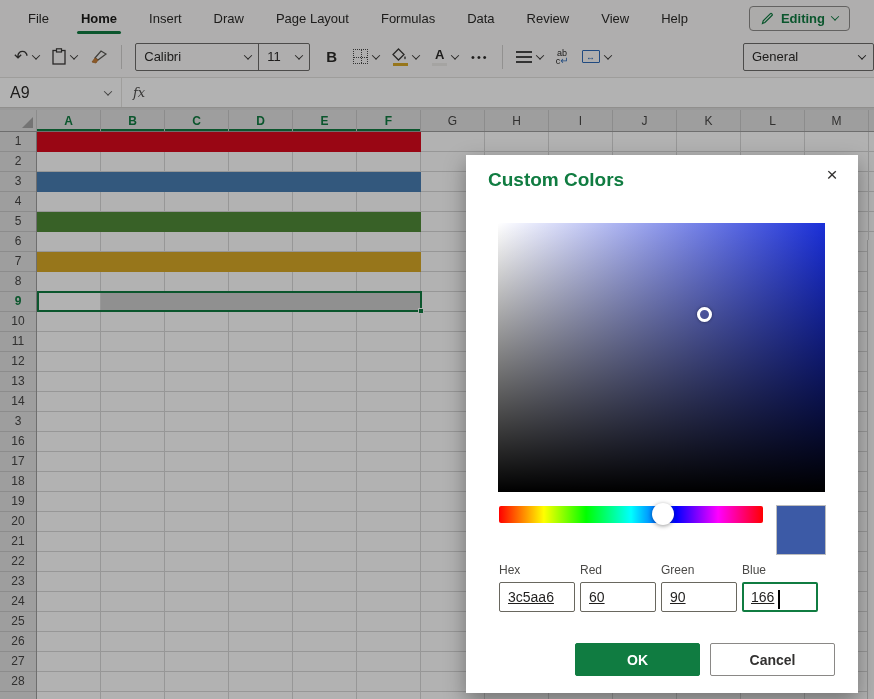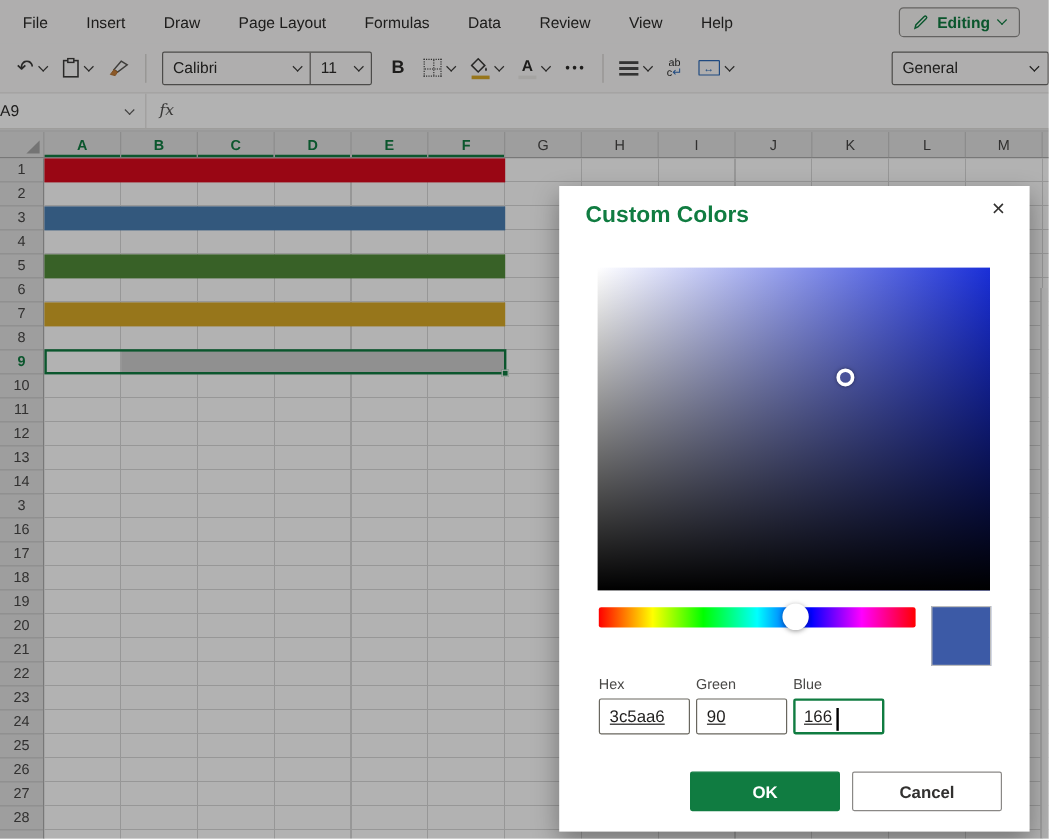--- a/index.html
+++ b/index.html
@@ -1,21 +1,21 @@
 <!DOCTYPE html>
 <html style="--accent: #107C41; --selshade: #CECECE;"><head>
 <meta charset="utf-8">
 <style>
   * { margin:0; padding:0; box-sizing:border-box; }
   html,body { width:874px; height:699px; }
   body { font-family:"Liberation Sans", sans-serif; position:relative; overflow:hidden; background:#fff; }
   #app { position:absolute; inset:0; }
 
   
-  .tabbar { height:36px; background:#FBFAF9; display:flex; align-items:center; padding-left:3px; position:relative; }
+  .tabbar { height:36px; background:#FBFAF9; display:flex; align-items:center; padding-left:12px; position:relative; }
   .tab { position:relative; height:36px; display:flex; align-items:center; padding:0 16px; font-size:13px; color:#2b2a29; cursor:default; }
   .tab.active { font-weight:bold; color:#1b1a19; }
   .tab.active::after { content:""; position:absolute; left:12px; right:12px; bottom:2px; height:3px; background:var(--accent); border-radius:2px; }
   .editing-btn { margin-left:auto; margin-right:24px; display:flex; align-items:center; gap:7px; border:1px solid #8f8d8b; border-radius:4px; background:#f6f5f4; padding:4px 11px; color:var(--accent); font-size:13px; font-weight:bold; }
   .chev { display:inline-block; width:6px; height:6px; border-right:1.5px solid currentColor; border-bottom:1.5px solid currentColor; transform:rotate(45deg) translate(-1px,-1px); }
 
   
   .toolbar { height:42px; background:#FBFAF9; display:flex; align-items:center; gap:13px; padding-left:14px; border-bottom:1px solid #E3E1DF; color:#3B3A39; }
   .tbtn { display:flex; align-items:center; gap:5px; }
   .vdiv { width:1px; height:24px; background:#D2D0CE; }
@@ -34,21 +34,21 @@
   .ellipsis { font-size:11px; letter-spacing:2px; color:#2b2a29; }
   .align-ic { width:16px; height:12px; background:repeating-linear-gradient(to bottom,#4a4a49 0 2px,transparent 2px 5px); }
   .wrap-ic { font-size:9px; line-height:8px; color:#2b2a29; text-align:center; }
   .wrap-ic .ret { color:#2E6BB8; font-size:10px; }
   .merge-ic { width:18px; height:13px; border:1.5px solid #2E6BB8; color:#2E6BB8; font-size:9px; display:flex; align-items:center; justify-content:center; border-radius:1px; }
   .numfmt { margin-left:auto; width:131px; height:28px; border:1px solid #6E6C6A; border-radius:2px; display:flex; align-items:center; padding:0 8px; font-size:13px; color:#2b2a29; }
   .numfmt .chev { margin-left:auto; }
 
   
   .fbar { height:30px; background:#fff; border-bottom:1px solid #CFCDCB; display:flex; align-items:center; }
-  .namebox { width:122px; height:100%; display:flex; align-items:center; font-size:13px; color:#2b2a29; border-right:1px solid #E4E2E0; }
+  .namebox { width:122px; height:100%; display:flex; align-items:center; padding-left:10px; font-size:16px; color:#2b2a29; border-right:1px solid #E4E2E0; }
   .namebox .chev { margin-left:auto; margin-right:10px; color:#5f5e5d; }
   .fx { width:34px; text-align:center; font-family:"DejaVu Serif", serif; font-style:italic; font-size:13px; color:#4f4e4d; }
   .finput { flex:1; height:100%; }
 
   
   #grid { position:absolute; top:108px; left:0; right:0; bottom:0; background:#fff; }
   .gspacer { height:2px; background:#DCDCDC; }
   .colheads { height:22px; display:flex; background:#E2E2E2; border-bottom:1px solid #9E9E9E; }
   .corner { width:37px; position:relative; border-right:1px solid #C9C9C9; }
   .corner .tri { position:absolute; right:3px; bottom:3px; width:0; height:0; border-left:11px solid transparent; border-bottom:11px solid #A6A6A6; }
@@ -95,20 +95,23 @@
 </style>
 </head>
 <body>
 
 <div id="app">
 
   <div class="tabbar">
     <div style="display:flex;height:36px;">
         <div class="tab">
           <span>File</span>
+        </div>
+        <div class="tab active">
+          <span>Home</span>
         </div>
         <div class="tab">
           <span>Insert</span>
         </div>
         <div class="tab">
           <span>Draw</span>
         </div>
         <div class="tab">
           <span>Page Layout</span>
         </div>
@@ -289,20 +292,21 @@
   <div class="dclose">×</div>
   <div class="svpicker" style="background: linear-gradient(rgba(0, 0, 0, 0), rgb(0, 0, 0)), linear-gradient(to right, rgb(255, 255, 255), rgb(26, 47, 216));">
     <div class="svring" style="left: 64%; top: 35%;"></div>
   </div>
   <div class="hueslider">
     <div class="huethumb" style="left: 62%;"></div>
   </div>
   <div class="preview" style="background: rgb(60, 90, 166);"></div>
   <div class="fieldsrow">
       <div class="field"><label>Hex</label><input type="text" readonly="" value="3c5aa6" style=""></div>
+      <div class="field"><label>Red</label><input type="text" readonly="" value="60" style=""></div>
       <div class="field"><label>Green</label><input type="text" readonly="" value="90" style=""></div>
       <div class="field focused"><label>Blue</label><input type="text" readonly="" value="166" style=""><span class="caret"></span></div>
     </div>
   <div class="btnrow">
     <div class="btn ok">OK</div>
     <div class="btn cancel">Cancel</div>
   </div>
 </div>
 
 </body></html>

